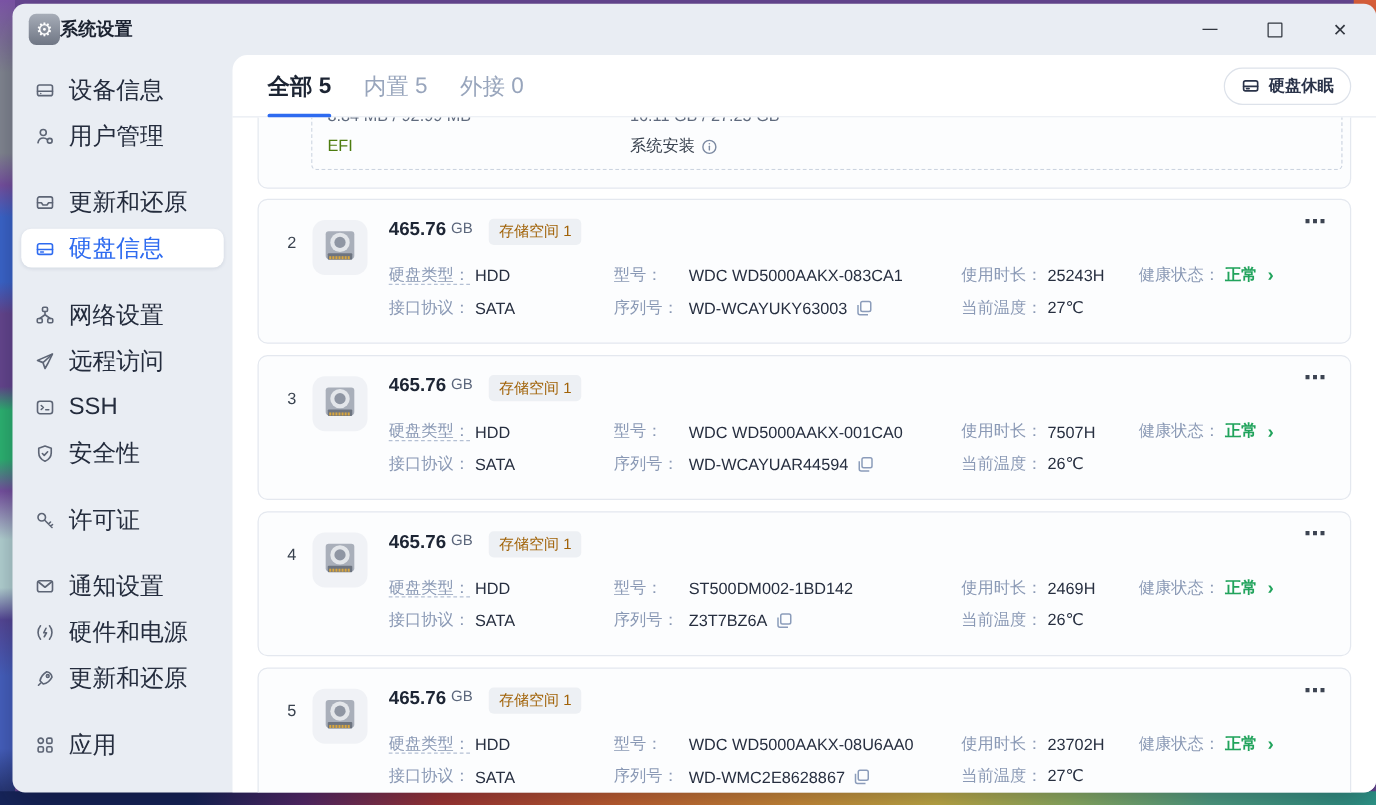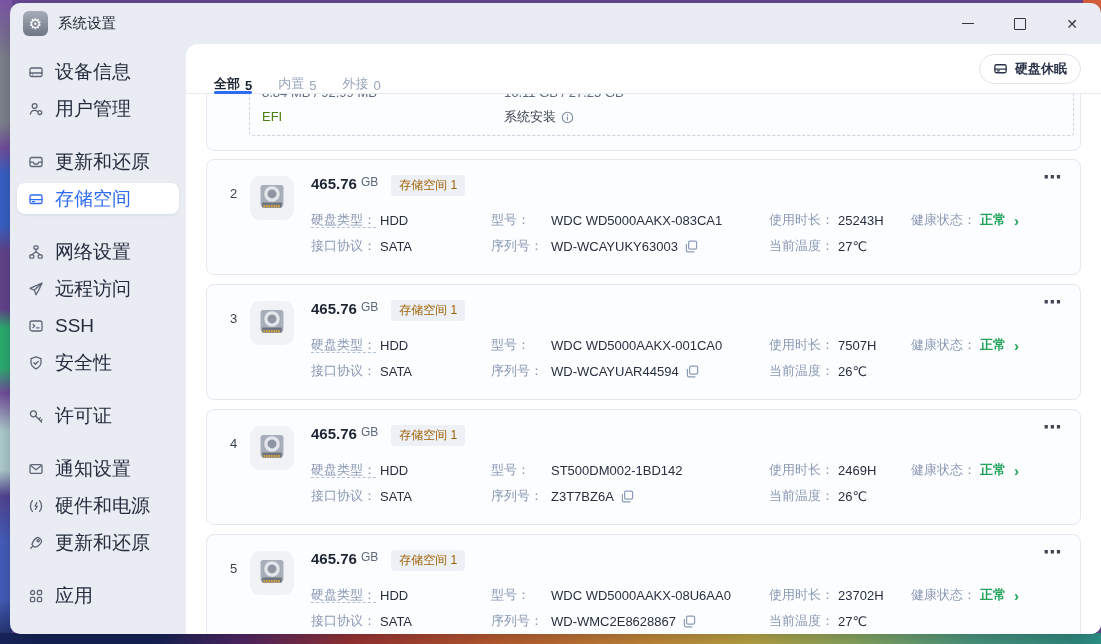--- a/index.html
+++ b/index.html
@@ -20,21 +20,21 @@
 
   
   .window{position:absolute;left:10px;top:3px;width:1091px;height:631px;z-index:1;
     background:#e9edf3;border-radius:10px;overflow:hidden;display:flex;flex-direction:column;
     box-shadow:0 10px 34px rgba(10,10,30,.40);}
 
   .titlebar{flex:0 0 41px;height:41px;display:flex;align-items:center;padding:0 14px 0 13px;}
   .app-icon{width:25px;height:25px;border-radius:6px;flex:0 0 25px;
     background:linear-gradient(180deg,#a7adb8,#6f7684);color:#fff;
     display:flex;align-items:center;justify-content:center;font-size:15px;}
-  .app-title{margin-left:10px;font-size:14.5px;font-weight:normal;color:#1b2230;}
+  .app-title{font-size:14.5px;font-weight:bold;color:#1b2230;}
   .win-controls{margin-left:auto;display:flex;align-items:center;}
   .wc{width:30px;height:26px;display:flex;align-items:center;justify-content:center;
     color:#31363f;cursor:pointer;margin-left:22px;}
   .wc-min-bar{display:block;width:12px;border-top:1.6px solid #31363f;}
   .wc-max-box{display:block;width:10px;height:10px;border:1.5px solid #31363f;border-radius:1px;}
   .wc-close{font-size:14px;line-height:1;}
 
   .body-row{flex:1;display:flex;min-height:0;}
 
   
@@ -44,22 +44,22 @@
   .s-item.active{background:#fff;color:#2e6bf0;box-shadow:0 1px 3px rgba(30,50,90,.10);}
   .s-item.gap{margin-top:22px;}
   .s-icon{width:16px;height:16px;flex:0 0 16px;color:#5d6575;display:flex;align-items:center;justify-content:center;}
   .s-item.active .s-icon{color:#2e6bf0;}
   .s-icon svg{width:16px;height:16px;display:block;}
 
   
   .main{flex:1;min-width:0;background:#fff;border-top-left-radius:12px;display:flex;flex-direction:column;}
   .tabbar{flex:0 0 49px;height:49px;display:flex;align-items:center;
     padding:0 20px 0 28px;border-bottom:1px solid #e8ecf2;}
-  .tab{position:relative;height:49px;display:flex;align-items:flex-end;gap:5px;
-    margin-right:26px;font-size:13px;color:#98a5bc;cursor:pointer;}
+  .tab{position:relative;height:49px;display:flex;align-items:center;gap:5px;
+    margin-right:26px;font-size:18px;color:#98a5bc;cursor:pointer;}
   .tab.active{color:#1c2433;font-weight:bold;}
   .tab.active::after{content:"";position:absolute;left:0;right:0;bottom:-1px;height:3px;
     border-radius:2px;background:#2e6bf0;}
   .btn-hibernate{margin-left:auto;display:flex;align-items:center;gap:7px;
     border:1px solid #dde2ea;background:#fff;border-radius:15px;padding:5px 13px;
     font-size:13px;font-weight:bold;color:#2a3349;cursor:pointer;}
   .btn-hibernate svg{width:15px;height:15px;display:block;color:#2a3349;}
 
   .list{flex:1;padding:2px 20px 0;overflow:hidden;}
   .card{position:relative;border:1px solid #e4e8ef;border-radius:8px;background:#fcfdfe;
@@ -165,21 +165,21 @@
         <span>更新和还原</span>
       </div>
       <div class="s-item active">
         <span class="s-icon">
             <svg viewBox="0 0 16 16" fill="none" stroke="currentColor" stroke-width="1.3" stroke-linecap="round">
               <rect x="2" y="4" width="12" height="8.5" rx="1.6"></rect>
               <path d="M2 8.6h12"></path>
               <path d="M4.5 10.6h2.2"></path>
             </svg>
           </span>
-        <span>存储空间</span>
+        <span>硬盘信息</span>
       </div>
       <div class="s-item gap">
         <span class="s-icon">
             <svg viewBox="0 0 16 16" fill="none" stroke="currentColor" stroke-width="1.3" stroke-linecap="round">
               <rect x="6" y="1.8" width="4" height="3.4" rx="1"></rect>
               <rect x="1.8" y="10.8" width="4" height="3.4" rx="1"></rect>
               <rect x="10.2" y="10.8" width="4" height="3.4" rx="1"></rect>
               <path d="M8 5.2v2.6M8 7.8L3.8 10.8M8 7.8l4.2 3"></path>
             </svg>
           </span>

